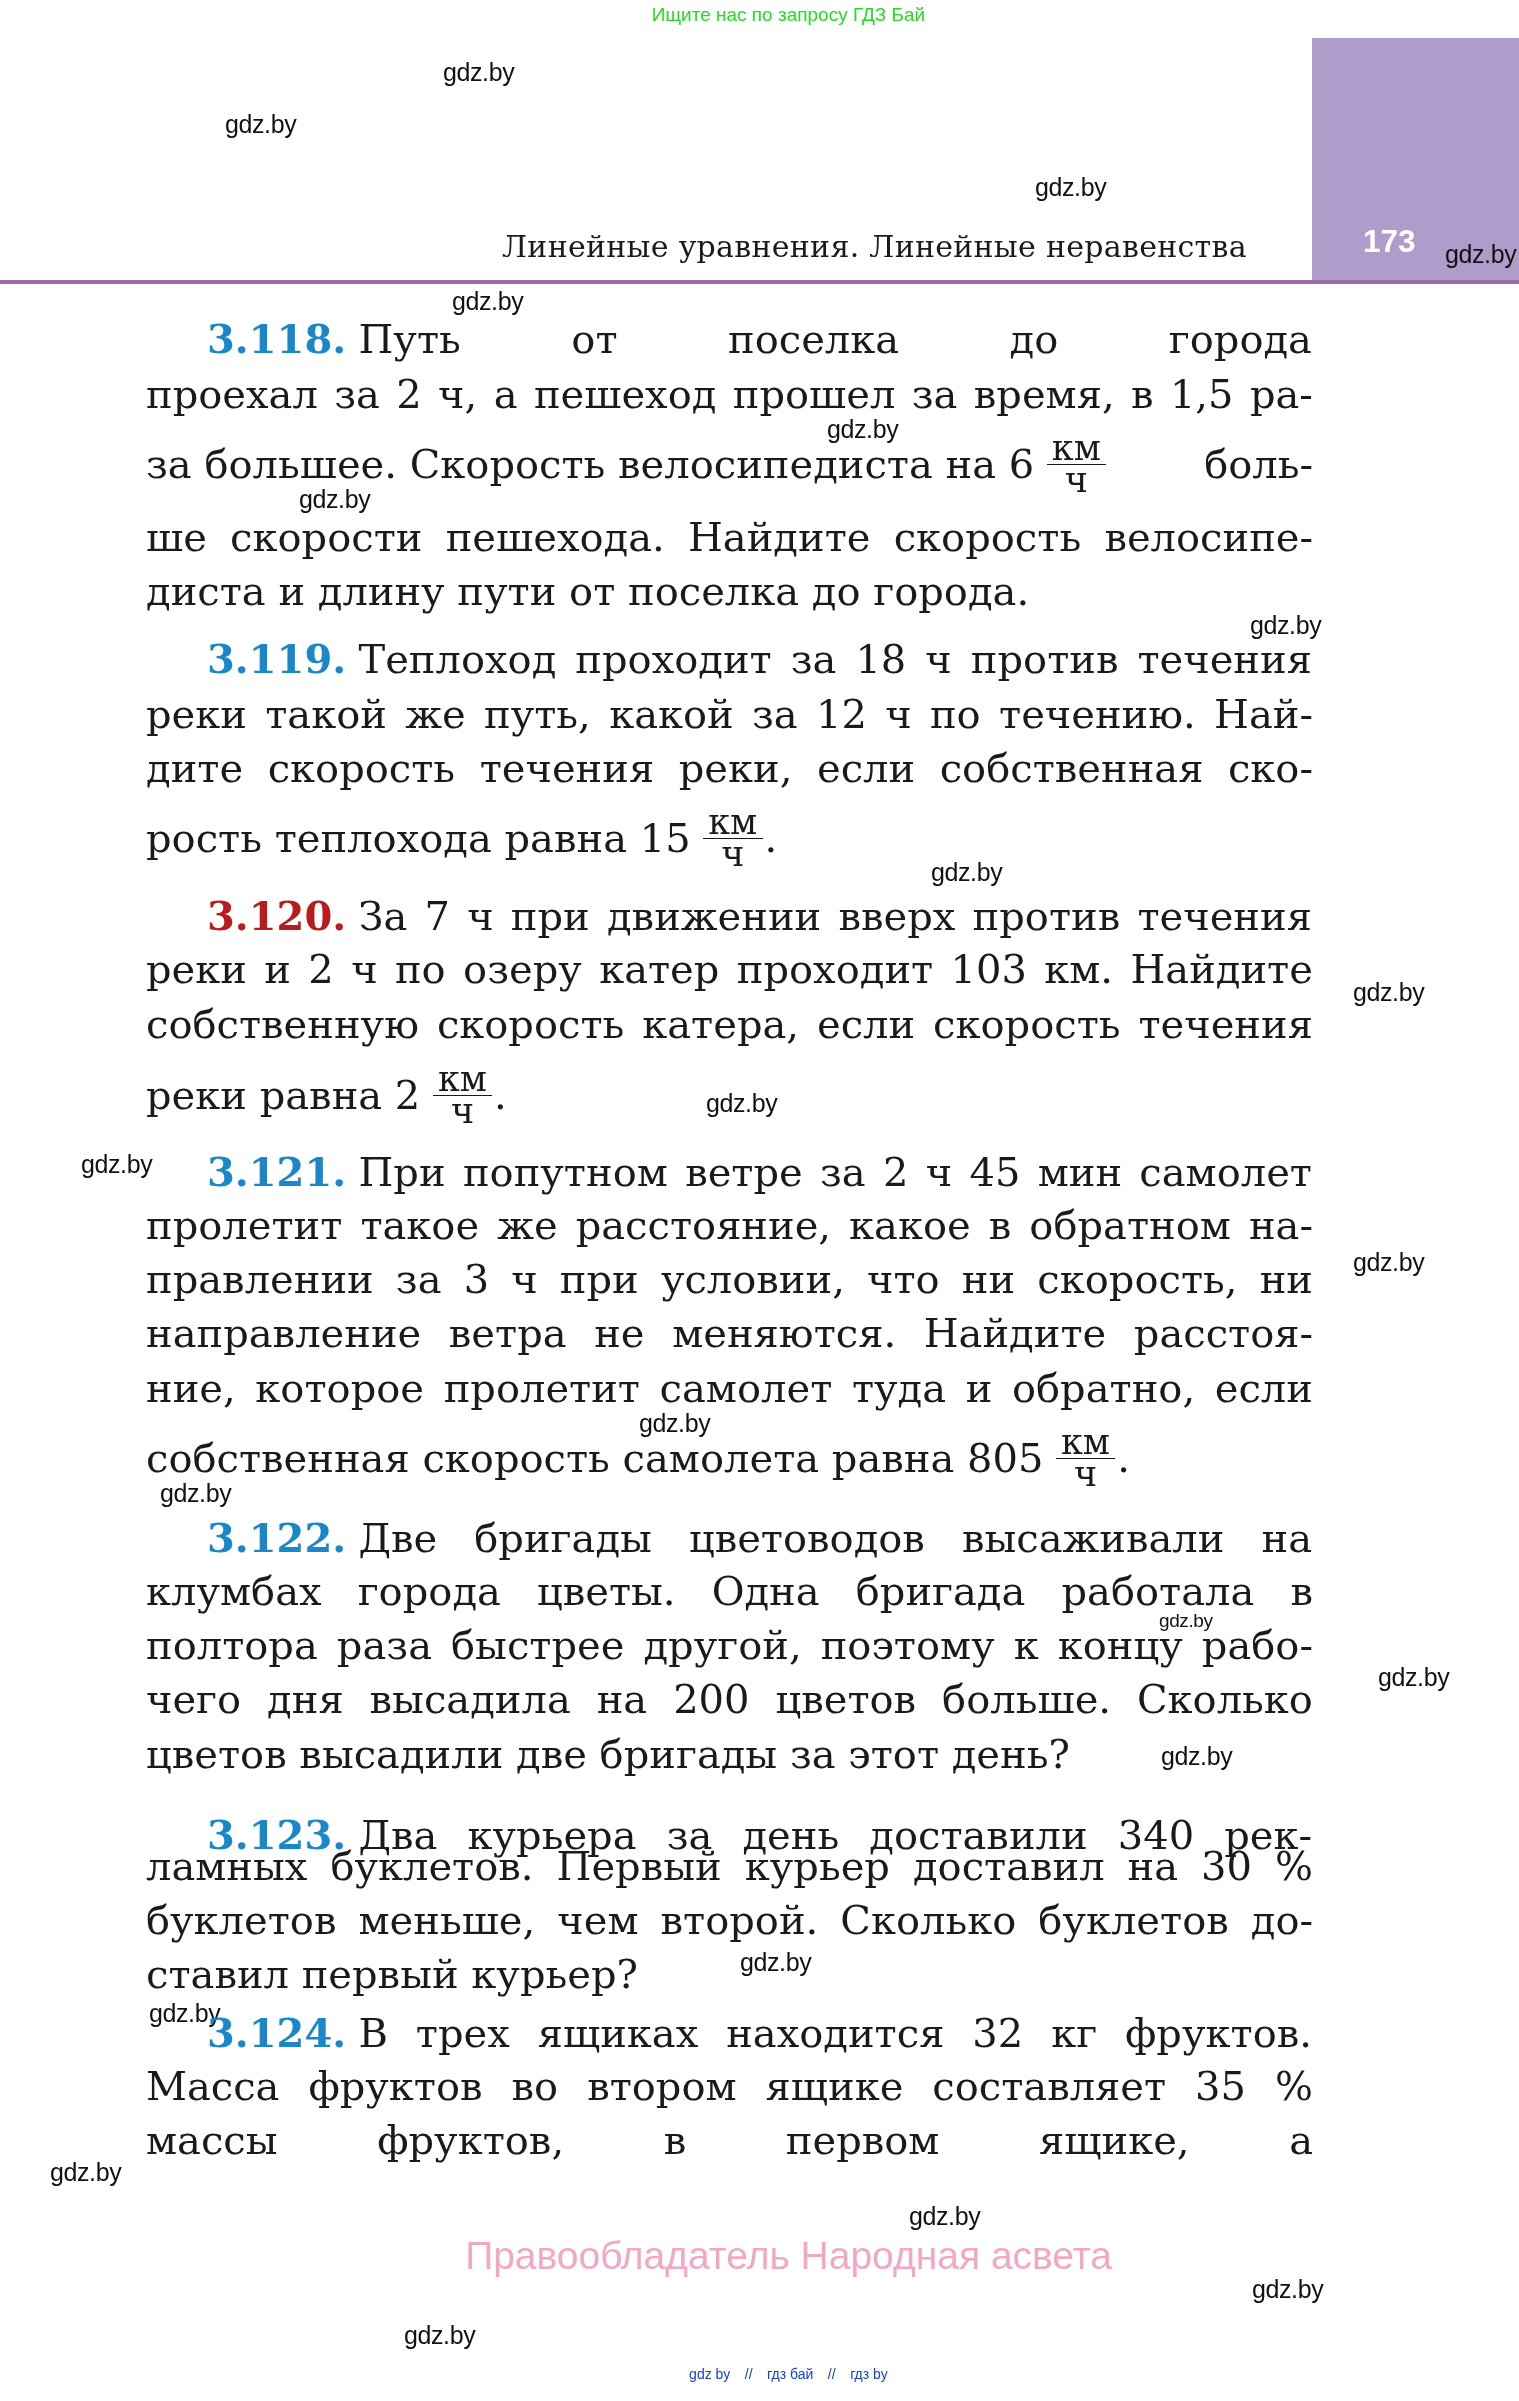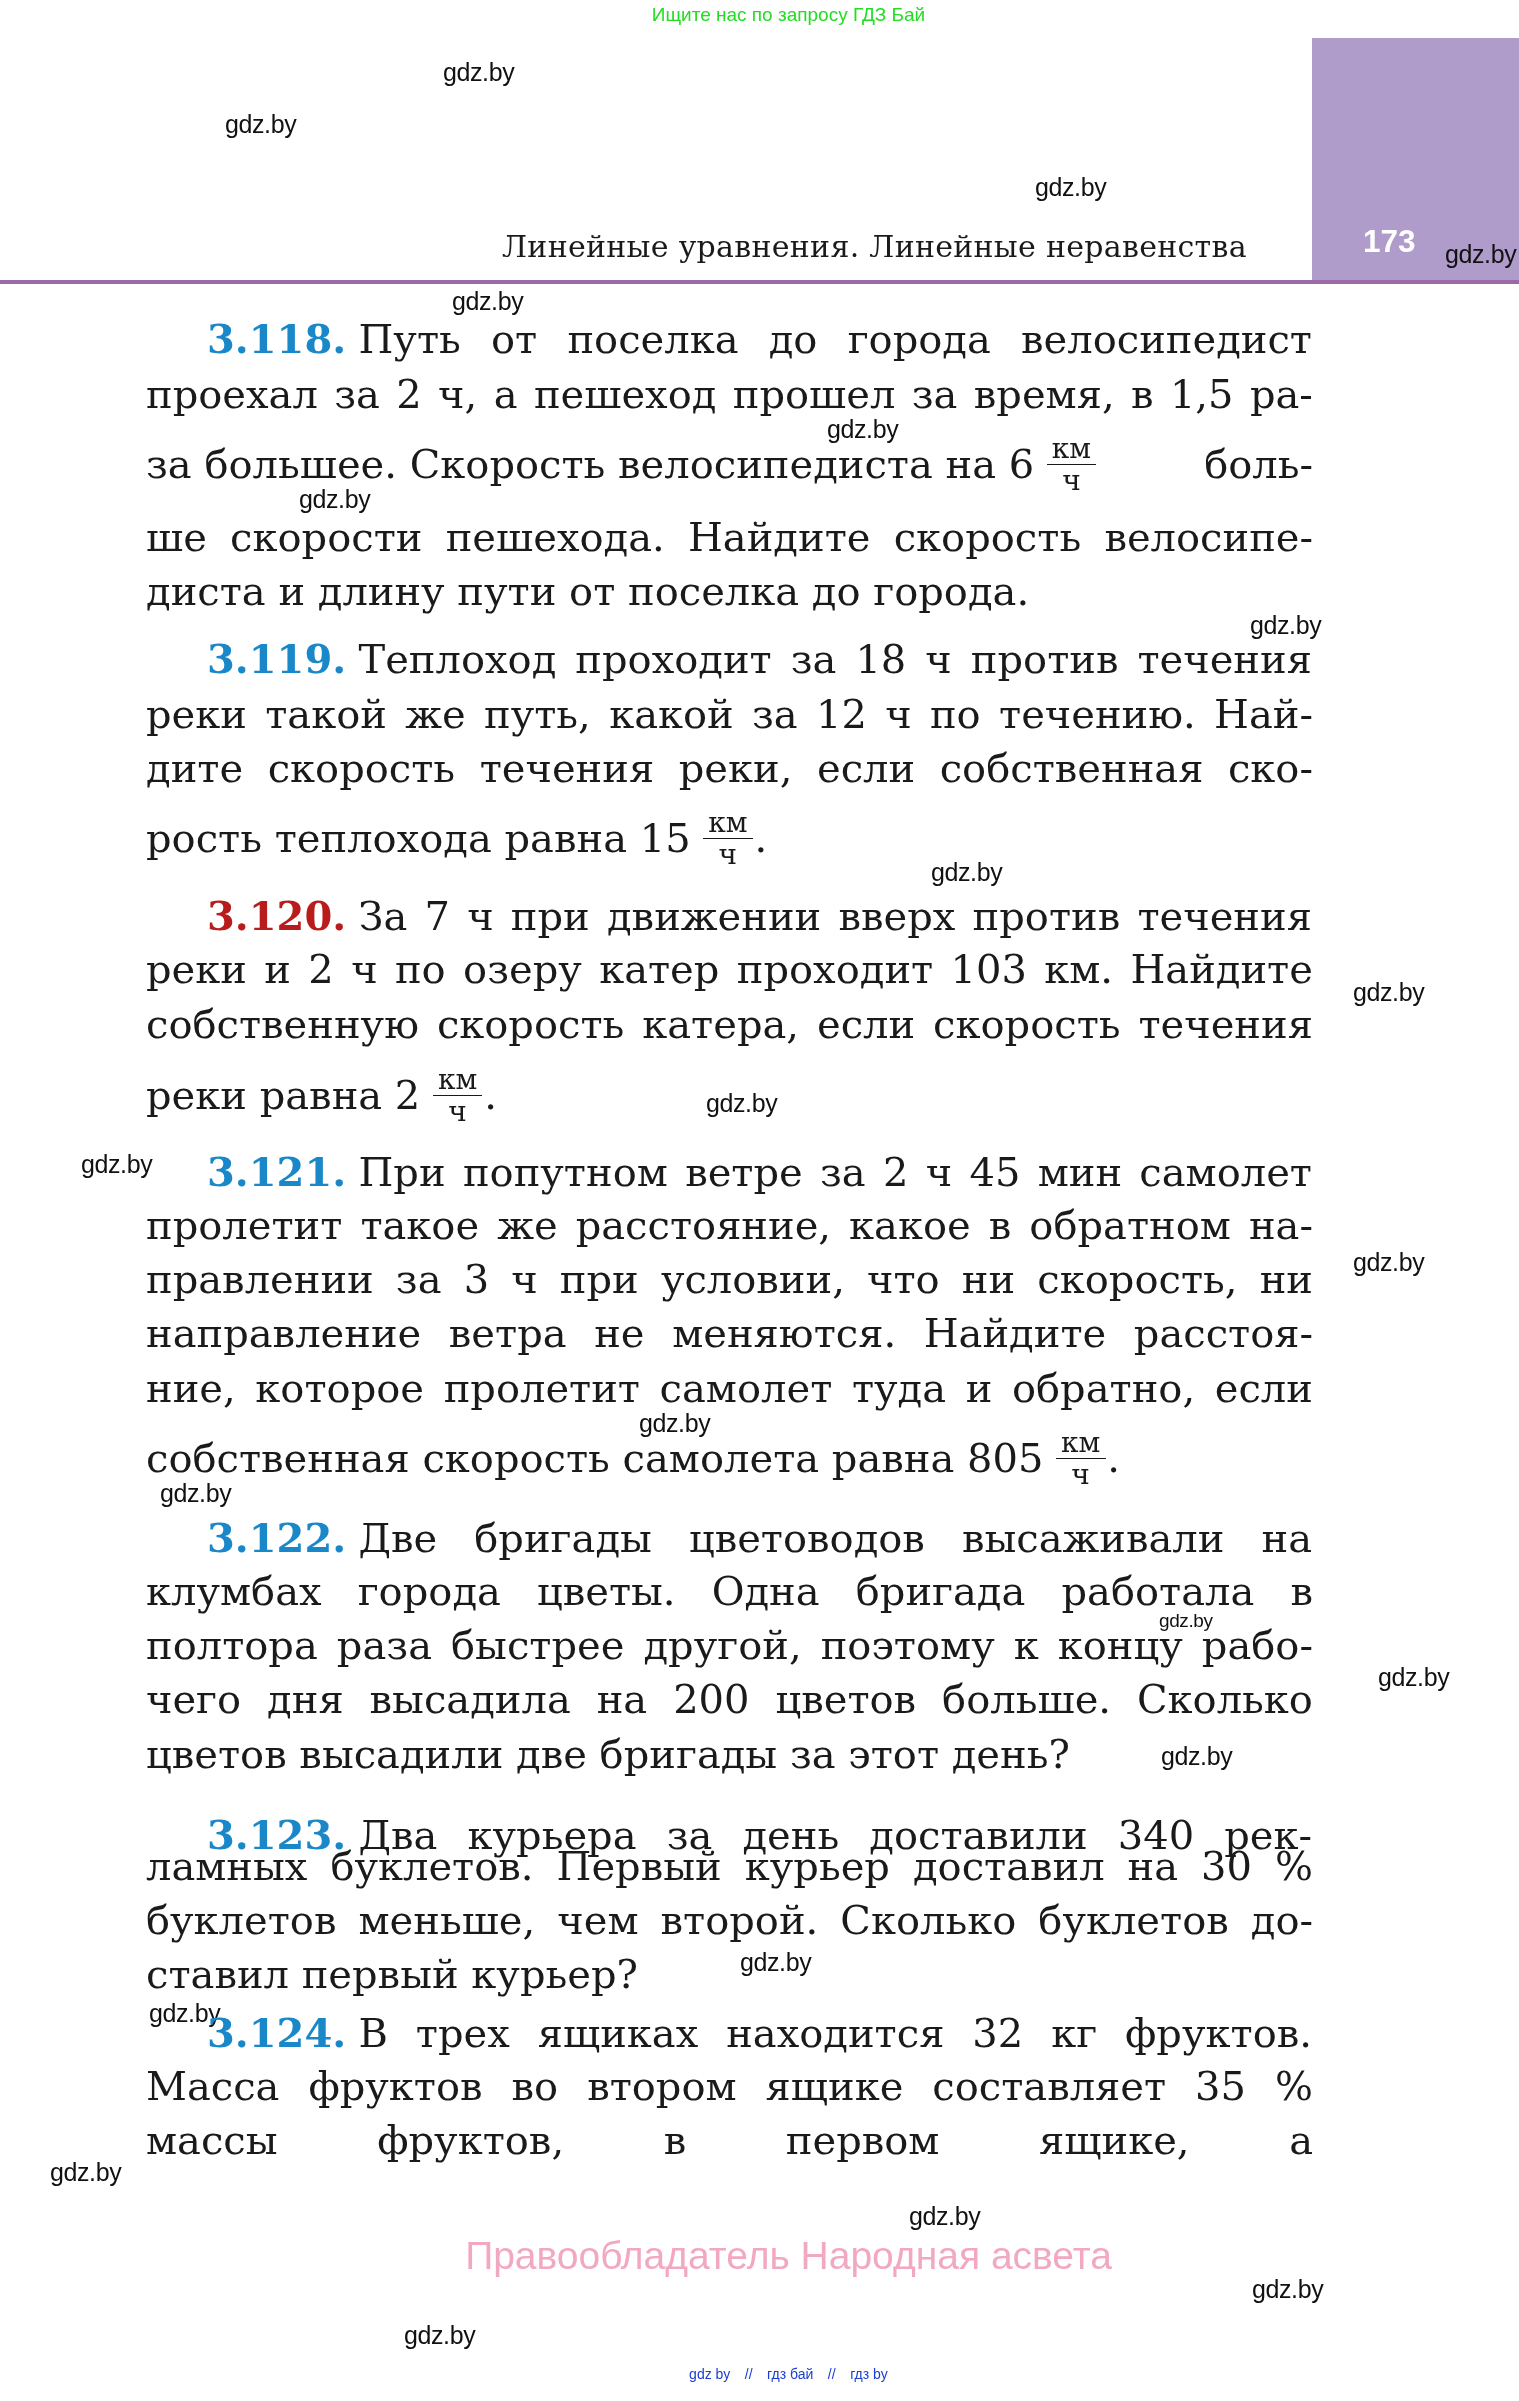--- a/index.html
+++ b/index.html
@@ -35,21 +35,21 @@
   .line {
     position:absolute; left:146px; width:1167px; height:53px;
     font-size:40px; line-height:53px;
     display:flex; justify-content:space-between; align-items:baseline;
     white-space:nowrap;
   }
   .line.last { justify-content:flex-start; gap:0; }
   .pnum { color:#1a87c9; font-weight:bold; }
   .frac {
     display:inline-flex; flex-direction:column; align-items:center;
-    font-size:28px; line-height:31.5px; vertical-align:middle;
+    font-size:35px; line-height:31.5px; vertical-align:middle;
     position:relative; top:0;
     margin:0 12.3px;
   }
   .frac .num { border-bottom:1.8px solid #1a1a1a; padding:0 5.3px; }
   .frac .den { }
   .fracwrap { display:inline-flex; align-items:center; }
   .copyright {
     left:0; width:1519px; text-align:center; top:2234px;
     font-family:"Liberation Sans", sans-serif; font-size:39px; color:#f2a8c0;
   }
@@ -95,21 +95,20 @@
 <div class="abs wm" style="left:375px;top:2321px">gdz.by</div>
 
 <div class="line" style="top:312px;left:207px;width:1105px">
   <span class="pnum" style="color: rgb(26, 135, 201);">3.118.</span>
   <span style="flex:1;display:flex;justify-content:space-between;margin-left:12.3px">
       <span>Путь</span>
       <span>от</span>
       <span>поселка</span>
       <span>до</span>
       <span>города</span>
-      <span>велосипедист</span>
     </span>
 </div>
 <div class="line" style="top:368px">
     <span style="display: flex; justify-content: space-between; width: 100%;">
       <span>проехал</span>
       <span>за</span>
       <span>2</span>
       <span>ч,</span>
       <span>а</span>
       <span>пешеход</span>

